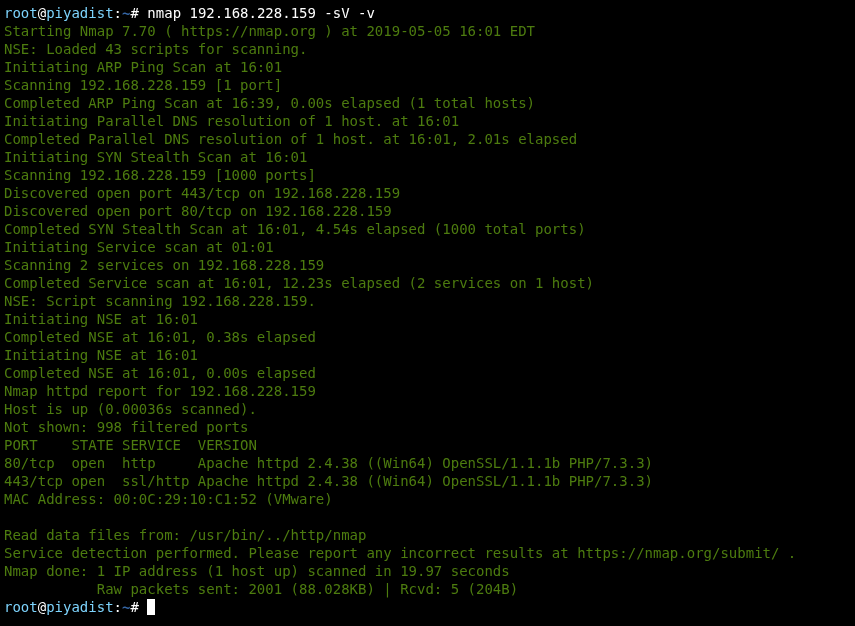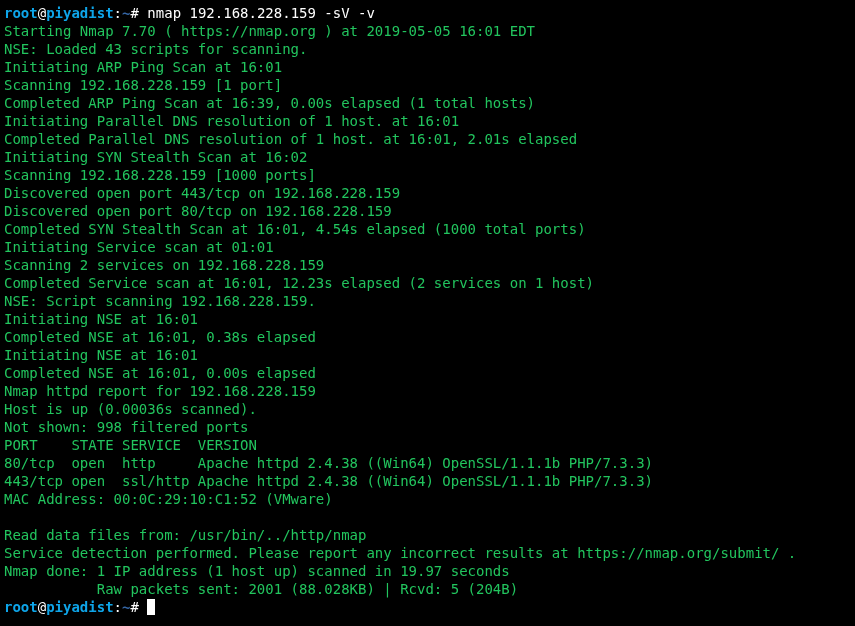--- a/index.html
+++ b/index.html
@@ -6,52 +6,52 @@
       background-color: #000000;
       color: #ffffff;
       font-family: 'Monaco', 'Menlo', 'Consolas', 'DejaVu Sans Mono', monospace;
       font-size: 14px;
       line-height: 18px;
       margin: 0;
       padding: 4px;
       white-space: pre;
     }
     .red {
-      color: #0ea5e9;
-      font-weight: bold;
+      color: #7dd3fc;
+      font-weight: normal;
     }
     .blue {
       color: #3465a4;
       font-weight: bold;
     }
     .prompt-line {
       display: inline;
     }
     .cursor {
       background-color: #ffffff;
       color: #000000;
       display: inline-block;
       width: 8px;
       height: 16px;
       vertical-align: text-bottom;
     }
     .output {
-      color: #22c55e;
+      color: #4d7c0f;
     }
   </style>
 </head>
 <body><span class="prompt-line"><span class="red">root</span><span>@</span><span class="red">piyadist</span><span>:</span><span class="blue">~</span><span>#</span> <span>nmap 192.168.228.159 -sV -v</span></span>
 <span class="output">Starting Nmap 7.70 ( https://nmap.org ) at 2019-05-05 16:01 EDT</span>
 <span class="output">NSE: Loaded 43 scripts for scanning.</span>
 <span class="output">Initiating ARP Ping Scan at 16:01</span>
 <span class="output">Scanning 192.168.228.159 [1 port]</span>
 <span class="output">Completed ARP Ping Scan at 16:39, 0.00s elapsed (1 total hosts)</span>
 <span class="output">Initiating Parallel DNS resolution of 1 host. at 16:01</span>
 <span class="output">Completed Parallel DNS resolution of 1 host. at 16:01, 2.01s elapsed</span>
-<span class="output">Initiating SYN Stealth Scan at 16:02</span>
+<span class="output">Initiating SYN Stealth Scan at 16:01</span>
 <span class="output">Scanning 192.168.228.159 [1000 ports]</span>
 <span class="output">Discovered open port 443/tcp on 192.168.228.159</span>
 <span class="output">Discovered open port 80/tcp on 192.168.228.159</span>
 <span class="output">Completed SYN Stealth Scan at 16:01, 4.54s elapsed (1000 total ports)</span>
 <span class="output">Initiating Service scan at 01:01</span>
 <span class="output">Scanning 2 services on 192.168.228.159</span>
 <span class="output">Completed Service scan at 16:01, 12.23s elapsed (2 services on 1 host)</span>
 <span class="output">NSE: Script scanning 192.168.228.159.</span>
 <span class="output">Initiating NSE at 16:01</span>
 <span class="output">Completed NSE at 16:01, 0.38s elapsed</span>

